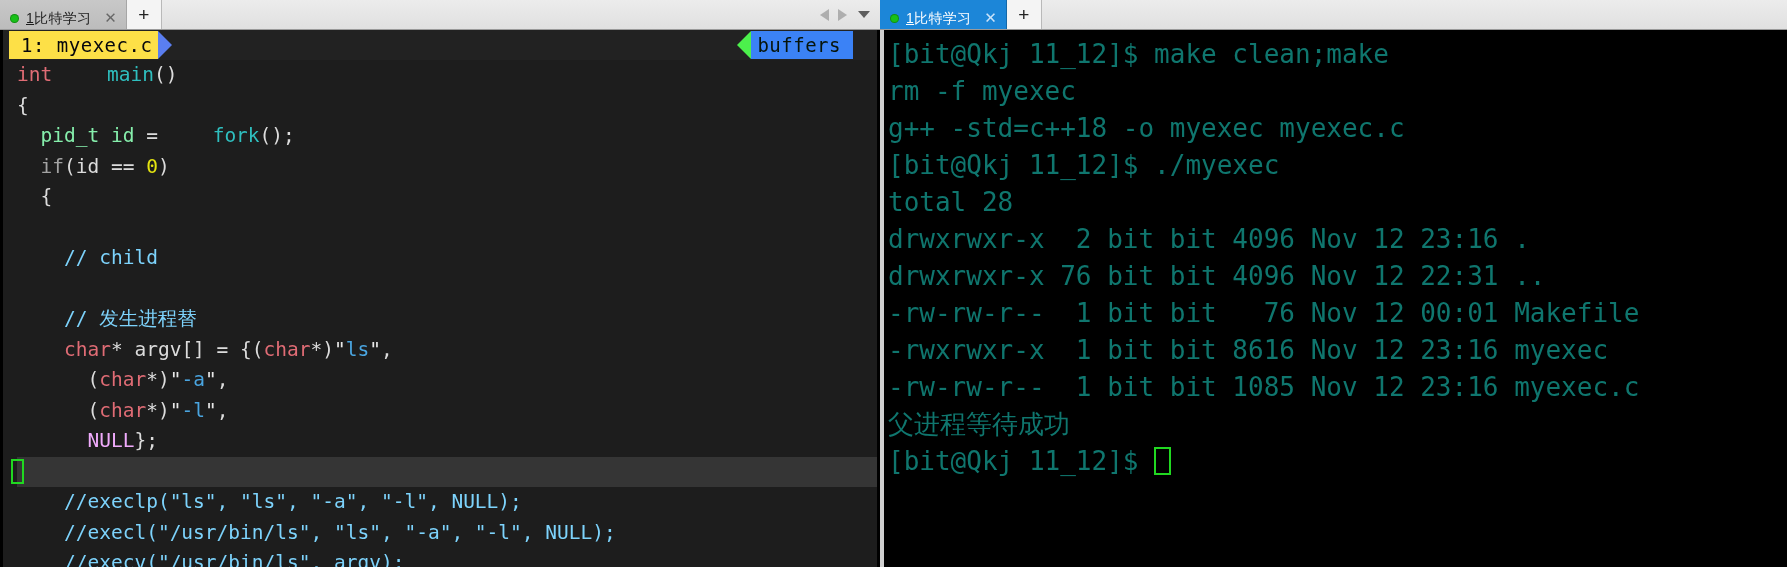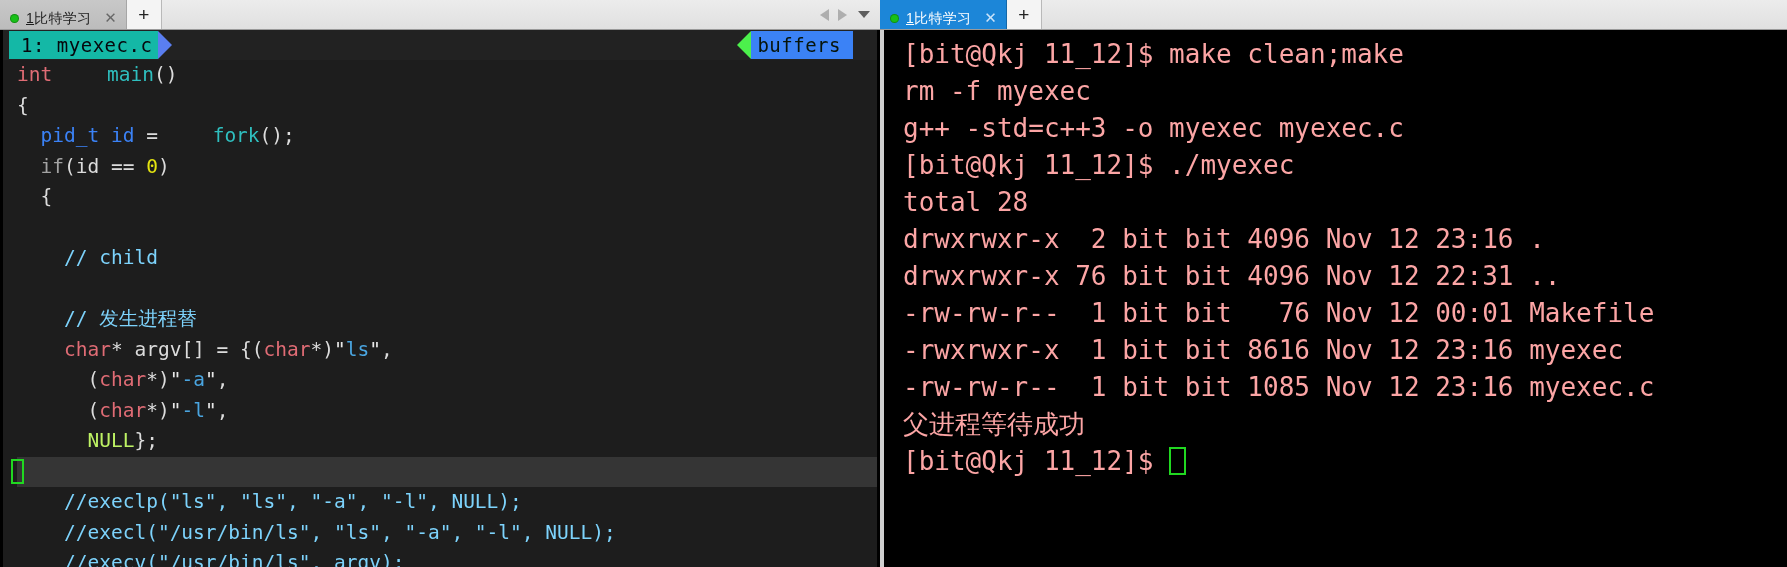--- a/index.html
+++ b/index.html
@@ -39,21 +39,21 @@
            opacity:.8;margin-left:2px;}
 
   
   .pane-left{width:880px;height:567px;display:flex;flex-direction:column;
              background:#1c1c1c;box-sizing:border-box;}
   .editor{flex:1;position:relative;background:#1d1d1d;overflow:hidden;
           border-right:3px solid #000;border-left:3px solid #000;
           box-sizing:border-box;}
   .statusline{height:30px;background:#222;position:relative;display:flex;
               align-items:center;box-sizing:border-box;}
-  .buf-tag{background:#14b8a6;color:#06070c;height:28px;display:flex;
+  .buf-tag{background:#fde047;color:#06070c;height:28px;display:flex;
            align-items:center;padding:0 6px 0 12px;font-size:19px;
            font-family:"DejaVu Sans Mono",monospace;letter-spacing:.5px;
            position:relative;margin-left:6px;}
   .buf-tag:after{content:"";position:absolute;right:-14px;top:0;
                  width:0;height:0;border-top:14px solid transparent;
                  border-bottom:14px solid transparent;border-left:14px solid #5a7ef0;}
   .buffers-tag{position:absolute;right:24px;top:1px;height:28px;
                background:#3b82f6;color:#07140a;display:flex;align-items:center;
                padding:0 12px 0 6px;font-size:19px;
                font-family:"DejaVu Sans Mono",monospace;letter-spacing:.5px;}
@@ -67,35 +67,35 @@
   .ln{display:block;height:30.5px;position:relative;}
   .ln.cur{background:#353535;}
   .cursor-box{display:inline-block;width:13px;height:25px;
               border:2px solid #21d821;box-sizing:border-box;
               vertical-align:-6px;margin-left:-6px;}
 
   .kw     {color:#e06c75;margin-top:35px;}  
   .fn     {color:#2fbfbf;margin-left:43px;}  
   .ctl    {color:#a3a3a3;}  
   .num    {color:#e5e510;}
-  .nullkw {color:#bef264;}
+  .nullkw {color:#f0abfc;}
   .str    {color:#4aa5e0;}
   .quote  {color:#e8e8e8;}
   .cmt    {color:#7dd3fc;}
-  .plain  {color:#3b82f6;}
+  .plain  {color:#86efac;}
   .punc   {color:#dcdcdc;}
 
   
   .pane-right{flex:1;height:567px;display:flex;flex-direction:column;
               background:#000;box-sizing:border-box;}
   .term{flex:1;background:#000;padding:6px 0 0 0;overflow:hidden;
         border-left:4px solid #cfcfcf;box-sizing:border-box;position:relative;}
   .tline{display:block;height:37px;line-height:37px;font-size:26px;
          font-family:"DejaVu Sans Mono","Liberation Mono",monospace;
-         color:#fca5a5;white-space:pre;padding-left:19px;letter-spacing:0;}
+         color:#0f766e;white-space:pre;padding-left:4px;letter-spacing:0;}
   .tcursor{display:inline-block;width:17px;height:28px;
            border:2px solid #21d821;box-sizing:border-box;vertical-align:-5px;}
 </style>
 </head>
 <body>
 
 <div class="app">
 
   <div class="pane-left">
 
@@ -147,21 +147,21 @@
         <span class="title"><u>1</u><span>比特学习</span></span>
         <span class="close">✕</span>
       </div>
       <div class="newtab">+</div>
       <div class="tabfill"></div>
     </div>
 
     <div class="term" id="term-body">
         <span class="tline">[bit@Qkj 11_12]$ make clean;make</span>
         <span class="tline">rm -f myexec</span>
-        <span class="tline">g++ -std=c++3 -o myexec myexec.c</span>
+        <span class="tline">g++ -std=c++18 -o myexec myexec.c</span>
         <span class="tline">[bit@Qkj 11_12]$ ./myexec</span>
         <span class="tline">total 28</span>
         <span class="tline">drwxrwxr-x  2 bit bit 4096 Nov 12 23:16 .</span>
         <span class="tline">drwxrwxr-x 76 bit bit 4096 Nov 12 22:31 ..</span>
         <span class="tline">-rw-rw-r--  1 bit bit   76 Nov 12 00:01 Makefile</span>
         <span class="tline">-rwxrwxr-x  1 bit bit 8616 Nov 12 23:16 myexec</span>
         <span class="tline">-rw-rw-r--  1 bit bit 1085 Nov 12 23:16 myexec.c</span>
         <span class="tline">父进程等待成功</span>
         <span class="tline">[bit@Qkj 11_12]$ <span class="tcursor"></span></span>
       </div>

